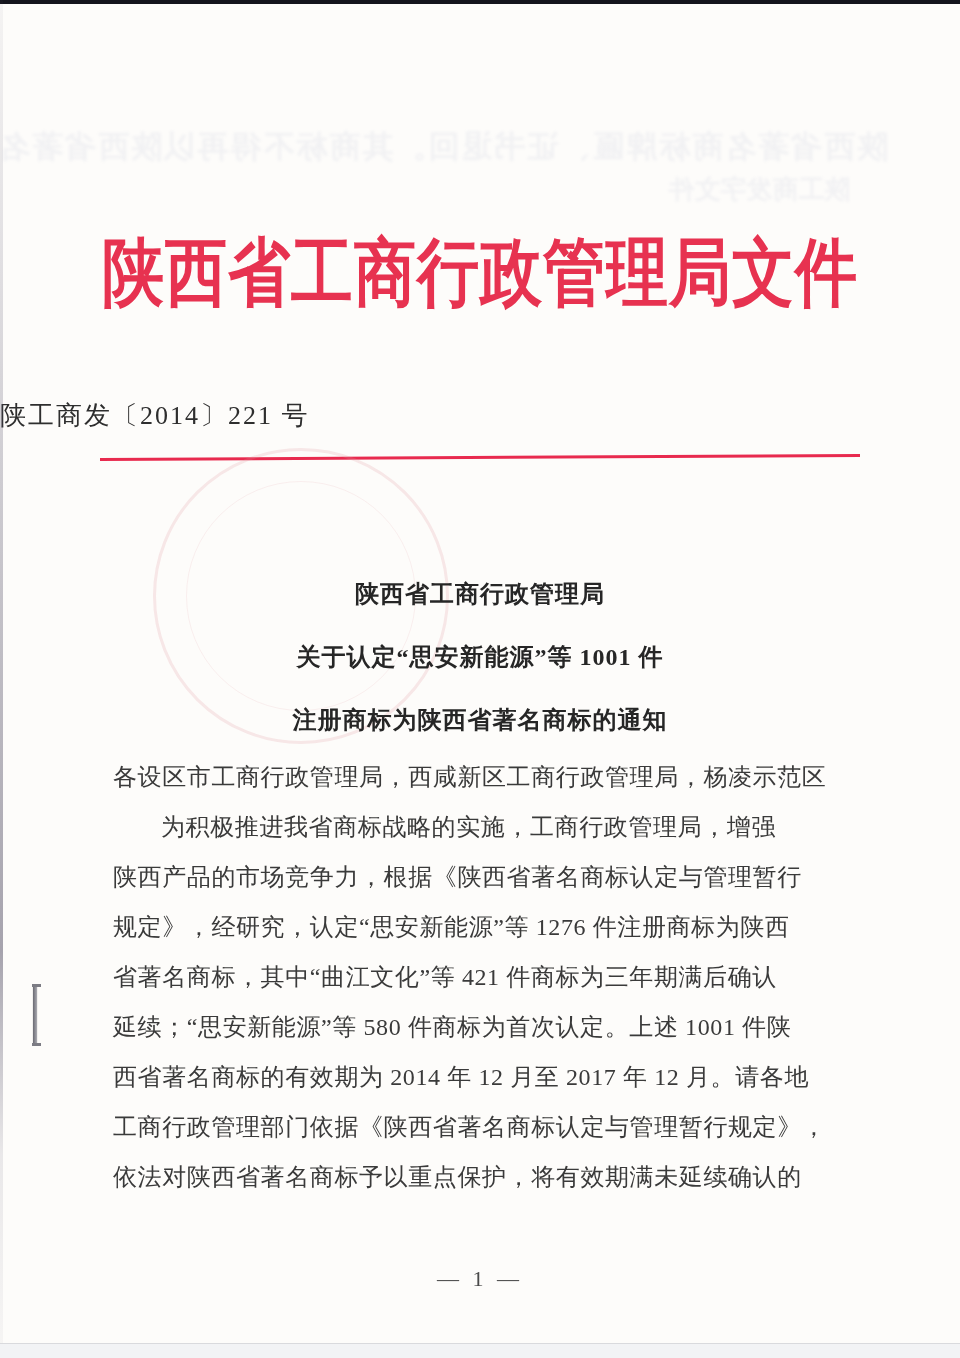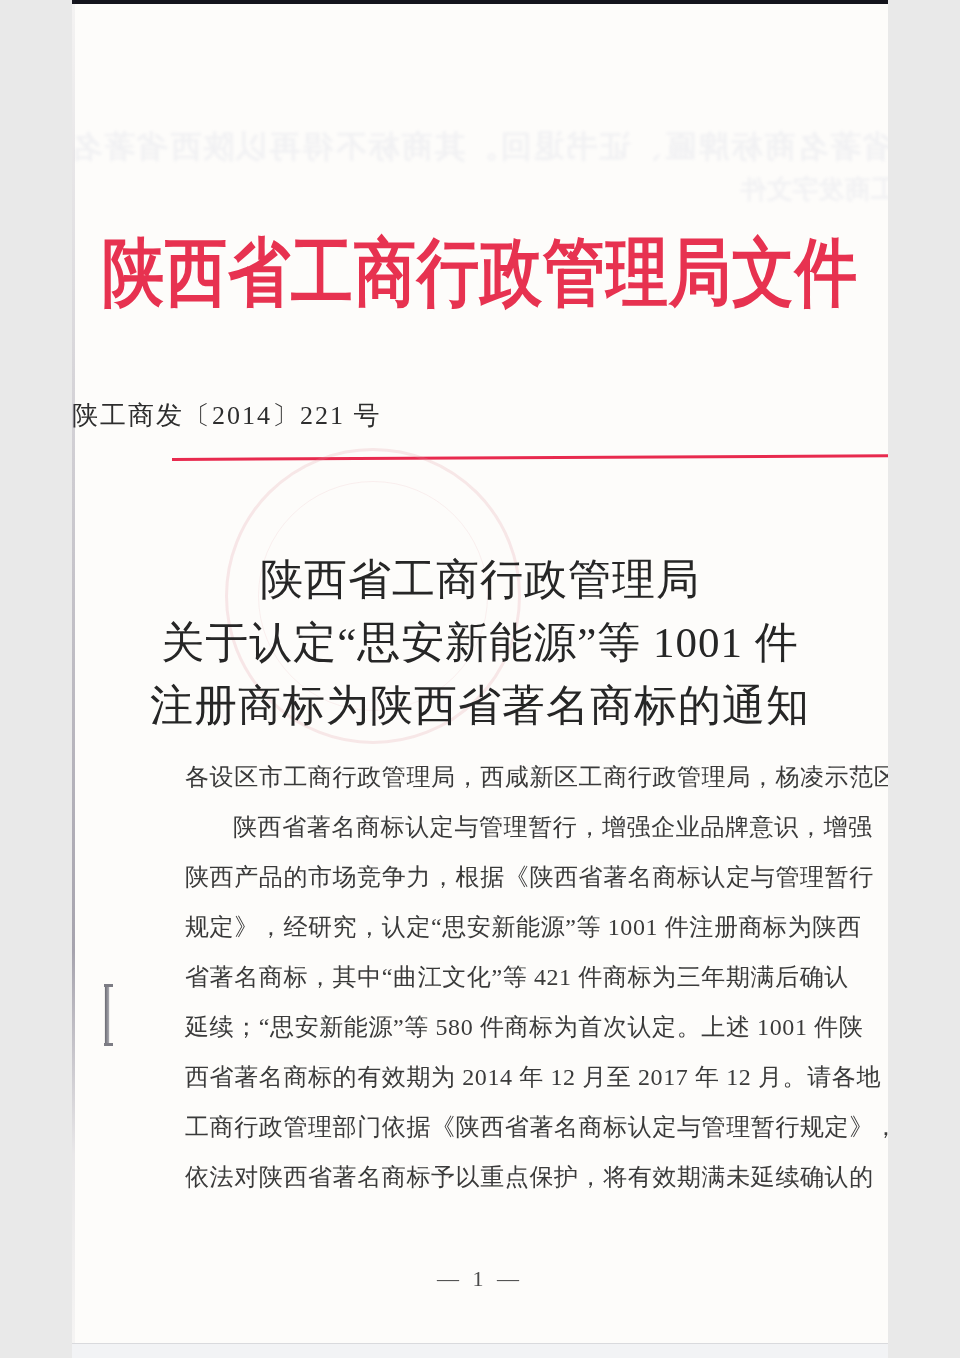--- a/index.html
+++ b/index.html
@@ -1,18 +1,18 @@
 <!DOCTYPE html>
 <html><head>
 <meta charset="utf-8">
 <style>
   html,body { margin:0; padding:0; background:#e9e9e9; }
   .page {
     position:relative;
-    width:816px; height:1358px;
+    width:960px; height:1358px;
     margin:0 auto;
     background:#fdfcfa;
     overflow:hidden;
     font-family:"Liberation Serif","DejaVu Serif",serif;
     color:#3b3b3b;
   }
   
   .top-edge{ position:absolute; top:0; left:0; width:100%; height:4px;
     background:#14141c; }
   .bottom-edge{ position:absolute; left:0; bottom:0; width:100%; height:14px;
@@ -52,23 +52,23 @@
     border:3px solid rgba(224,150,158,0.38); border-radius:50%;
     opacity:0.55;
   }
   .seal-inner{
     position:absolute; top:30px; left:30px; right:30px; bottom:30px;
     border:1px solid rgba(224,150,158,0.25); border-radius:50%;
   }
 
   
   .subject{
-    position:absolute; top:548px; left:0; width:100%;
-    text-align:center; font-weight:normal; color:#262626;
-    font-size:43px; line-height:63px; letter-spacing:1px;
+    position:absolute; top:563px; left:0; width:100%;
+    text-align:center; font-weight:bold; color:#262626;
+    font-size:24px; line-height:63px; letter-spacing:1px;
   }
 
   
   .body-text{
     position:absolute; top:752px; left:113px; width:740px;
     font-size:24px; line-height:50px; letter-spacing:0.6px;
     color:#3a3a3a; white-space:nowrap;
   }
   .body-text .line{ height:50px; }
   .body-text .indent{ text-indent:2em; }
@@ -111,23 +111,23 @@
   </div>
 
   <div class="subject">
     <div>陕西省工商行政管理局</div>
     <div>关于认定“思安新能源”等 1001 件</div>
     <div>注册商标为陕西省著名商标的通知</div>
   </div>
 
   <div class="body-text">
     <div class="line">各设区市工商行政管理局，西咸新区工商行政管理局，杨凌示范区</div>
-    <div class="line indent">陕西省著名商标认定与管理暂行，增强企业品牌意识，增强</div>
+    <div class="line indent">为积极推进我省商标战略的实施，工商行政管理局，增强</div>
     <div class="line">陕西产品的市场竞争力，根据《陕西省著名商标认定与管理暂行</div>
-    <div class="line">规定》，经研究，认定“思安新能源”等 1001 件注册商标为陕西</div>
+    <div class="line">规定》，经研究，认定“思安新能源”等 1276 件注册商标为陕西</div>
     <div class="line">省著名商标，其中“曲江文化”等 421 件商标为三年期满后确认</div>
     <div class="line">延续；“思安新能源”等 580 件商标为首次认定。上述 1001 件陕</div>
     <div class="line">西省著名商标的有效期为 2014 年 12 月至 2017 年 12 月。请各地</div>
     <div class="line">工商行政管理部门依据《陕西省著名商标认定与管理暂行规定》，</div>
     <div class="line">依法对陕西省著名商标予以重点保护，将有效期满未延续确认的</div>
   </div>
 
   <div class="staple"></div>
   <div class="left-edge"></div>
 

